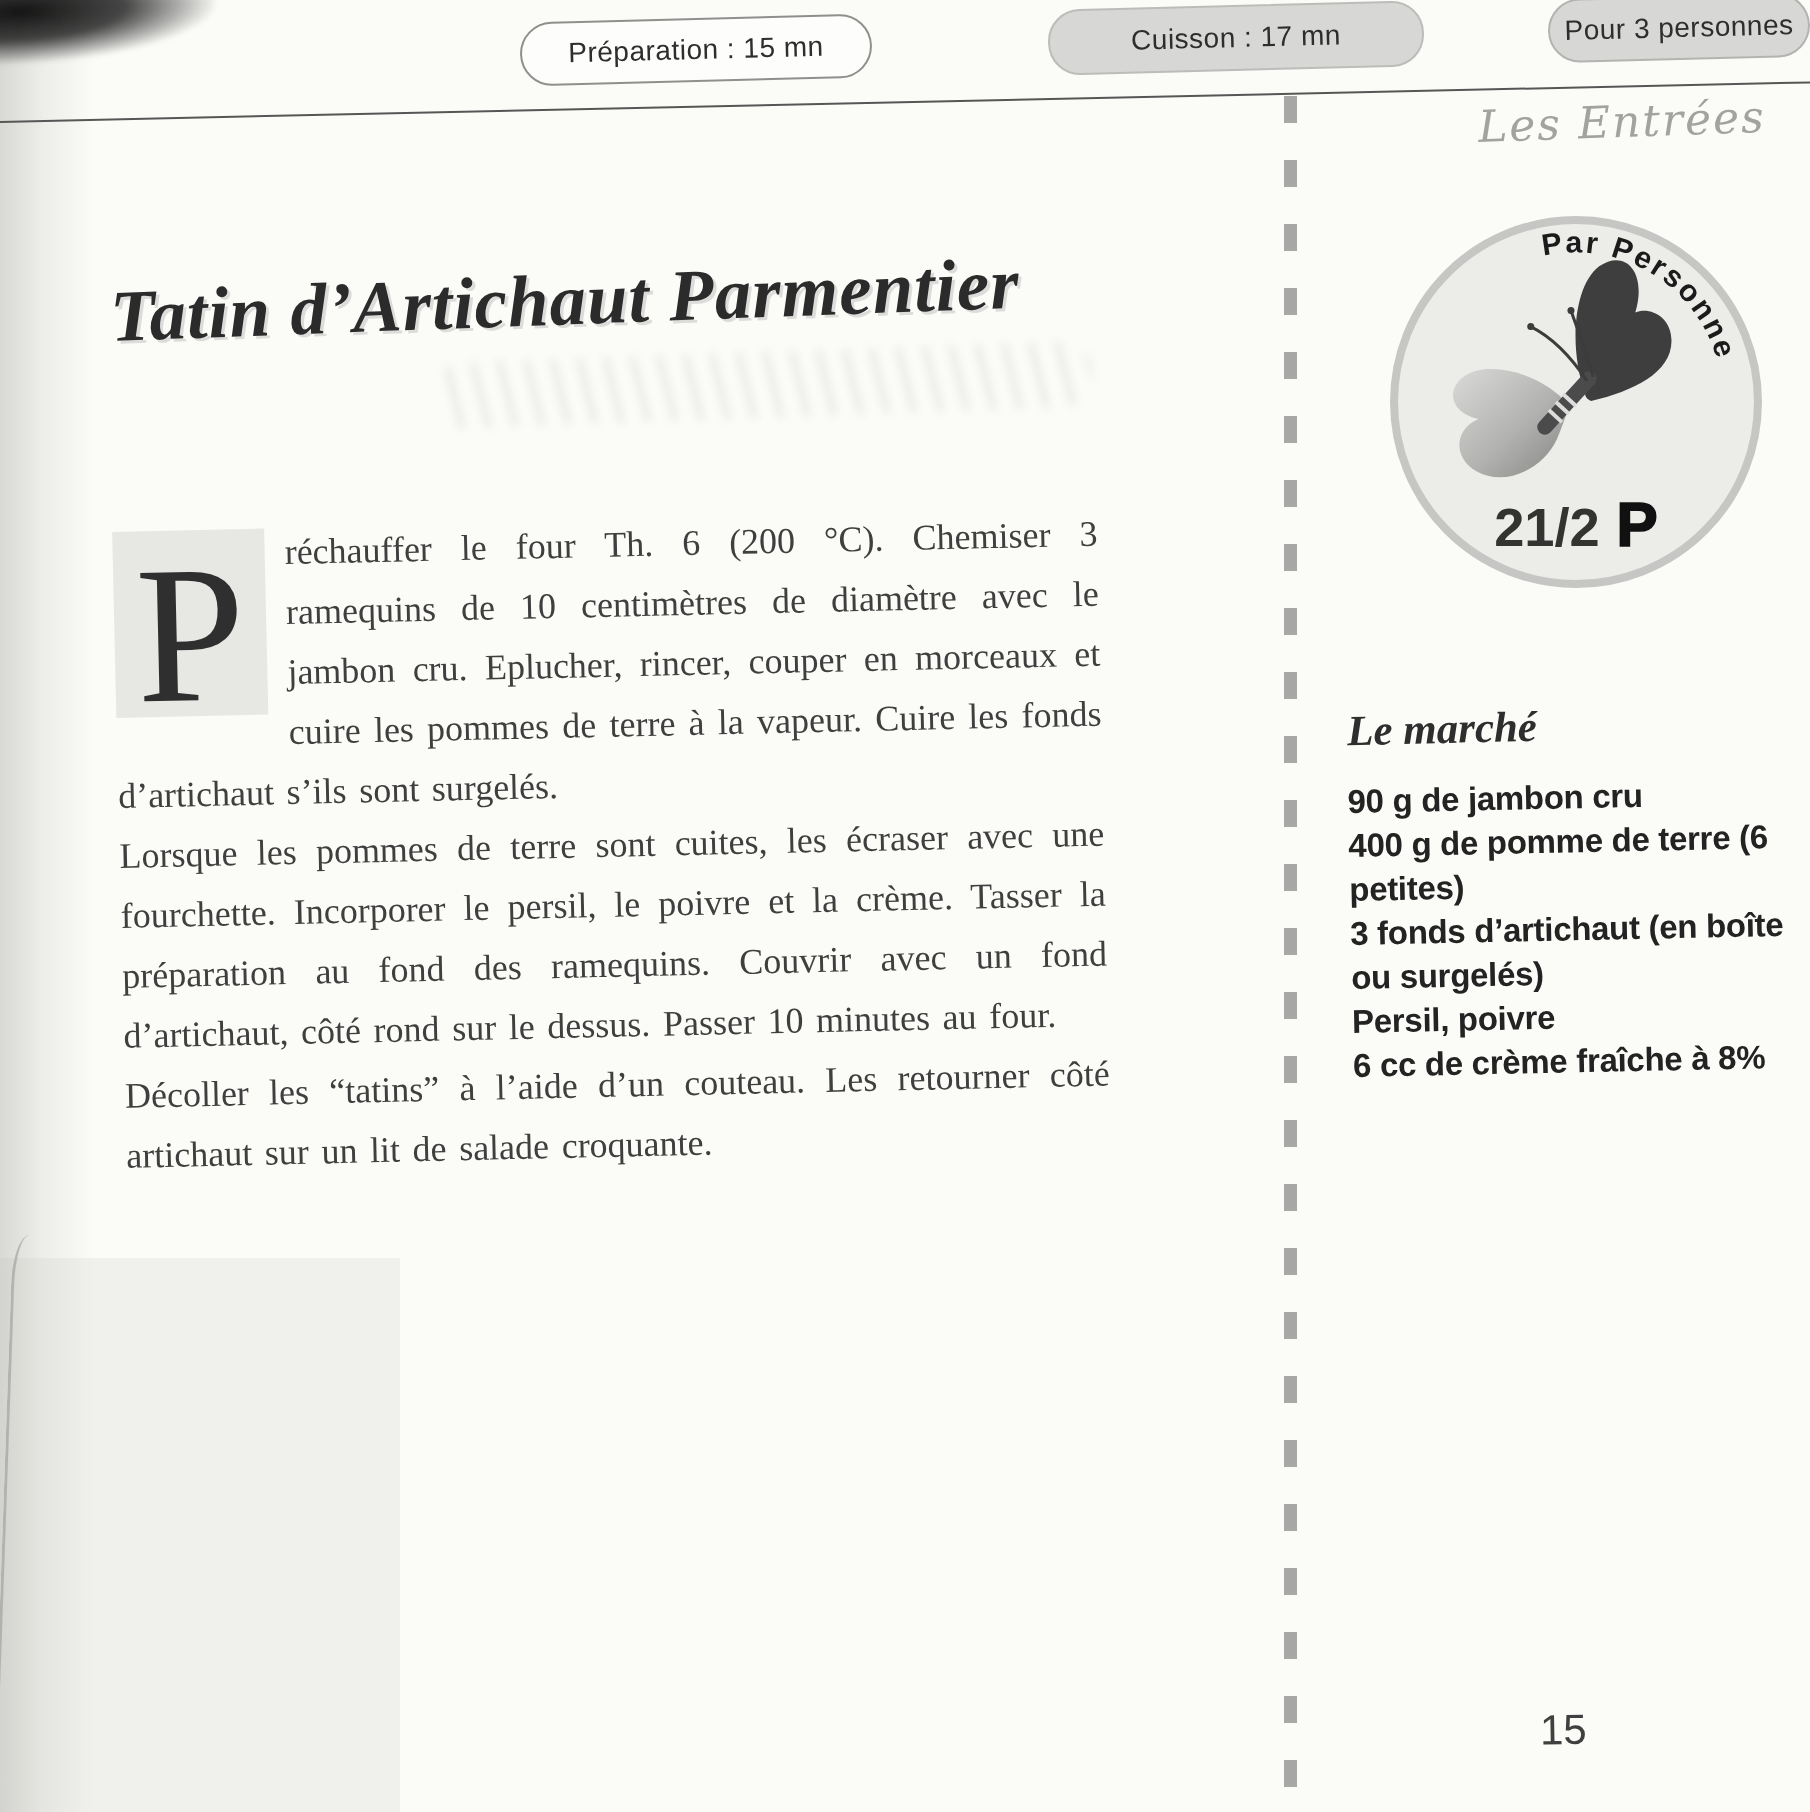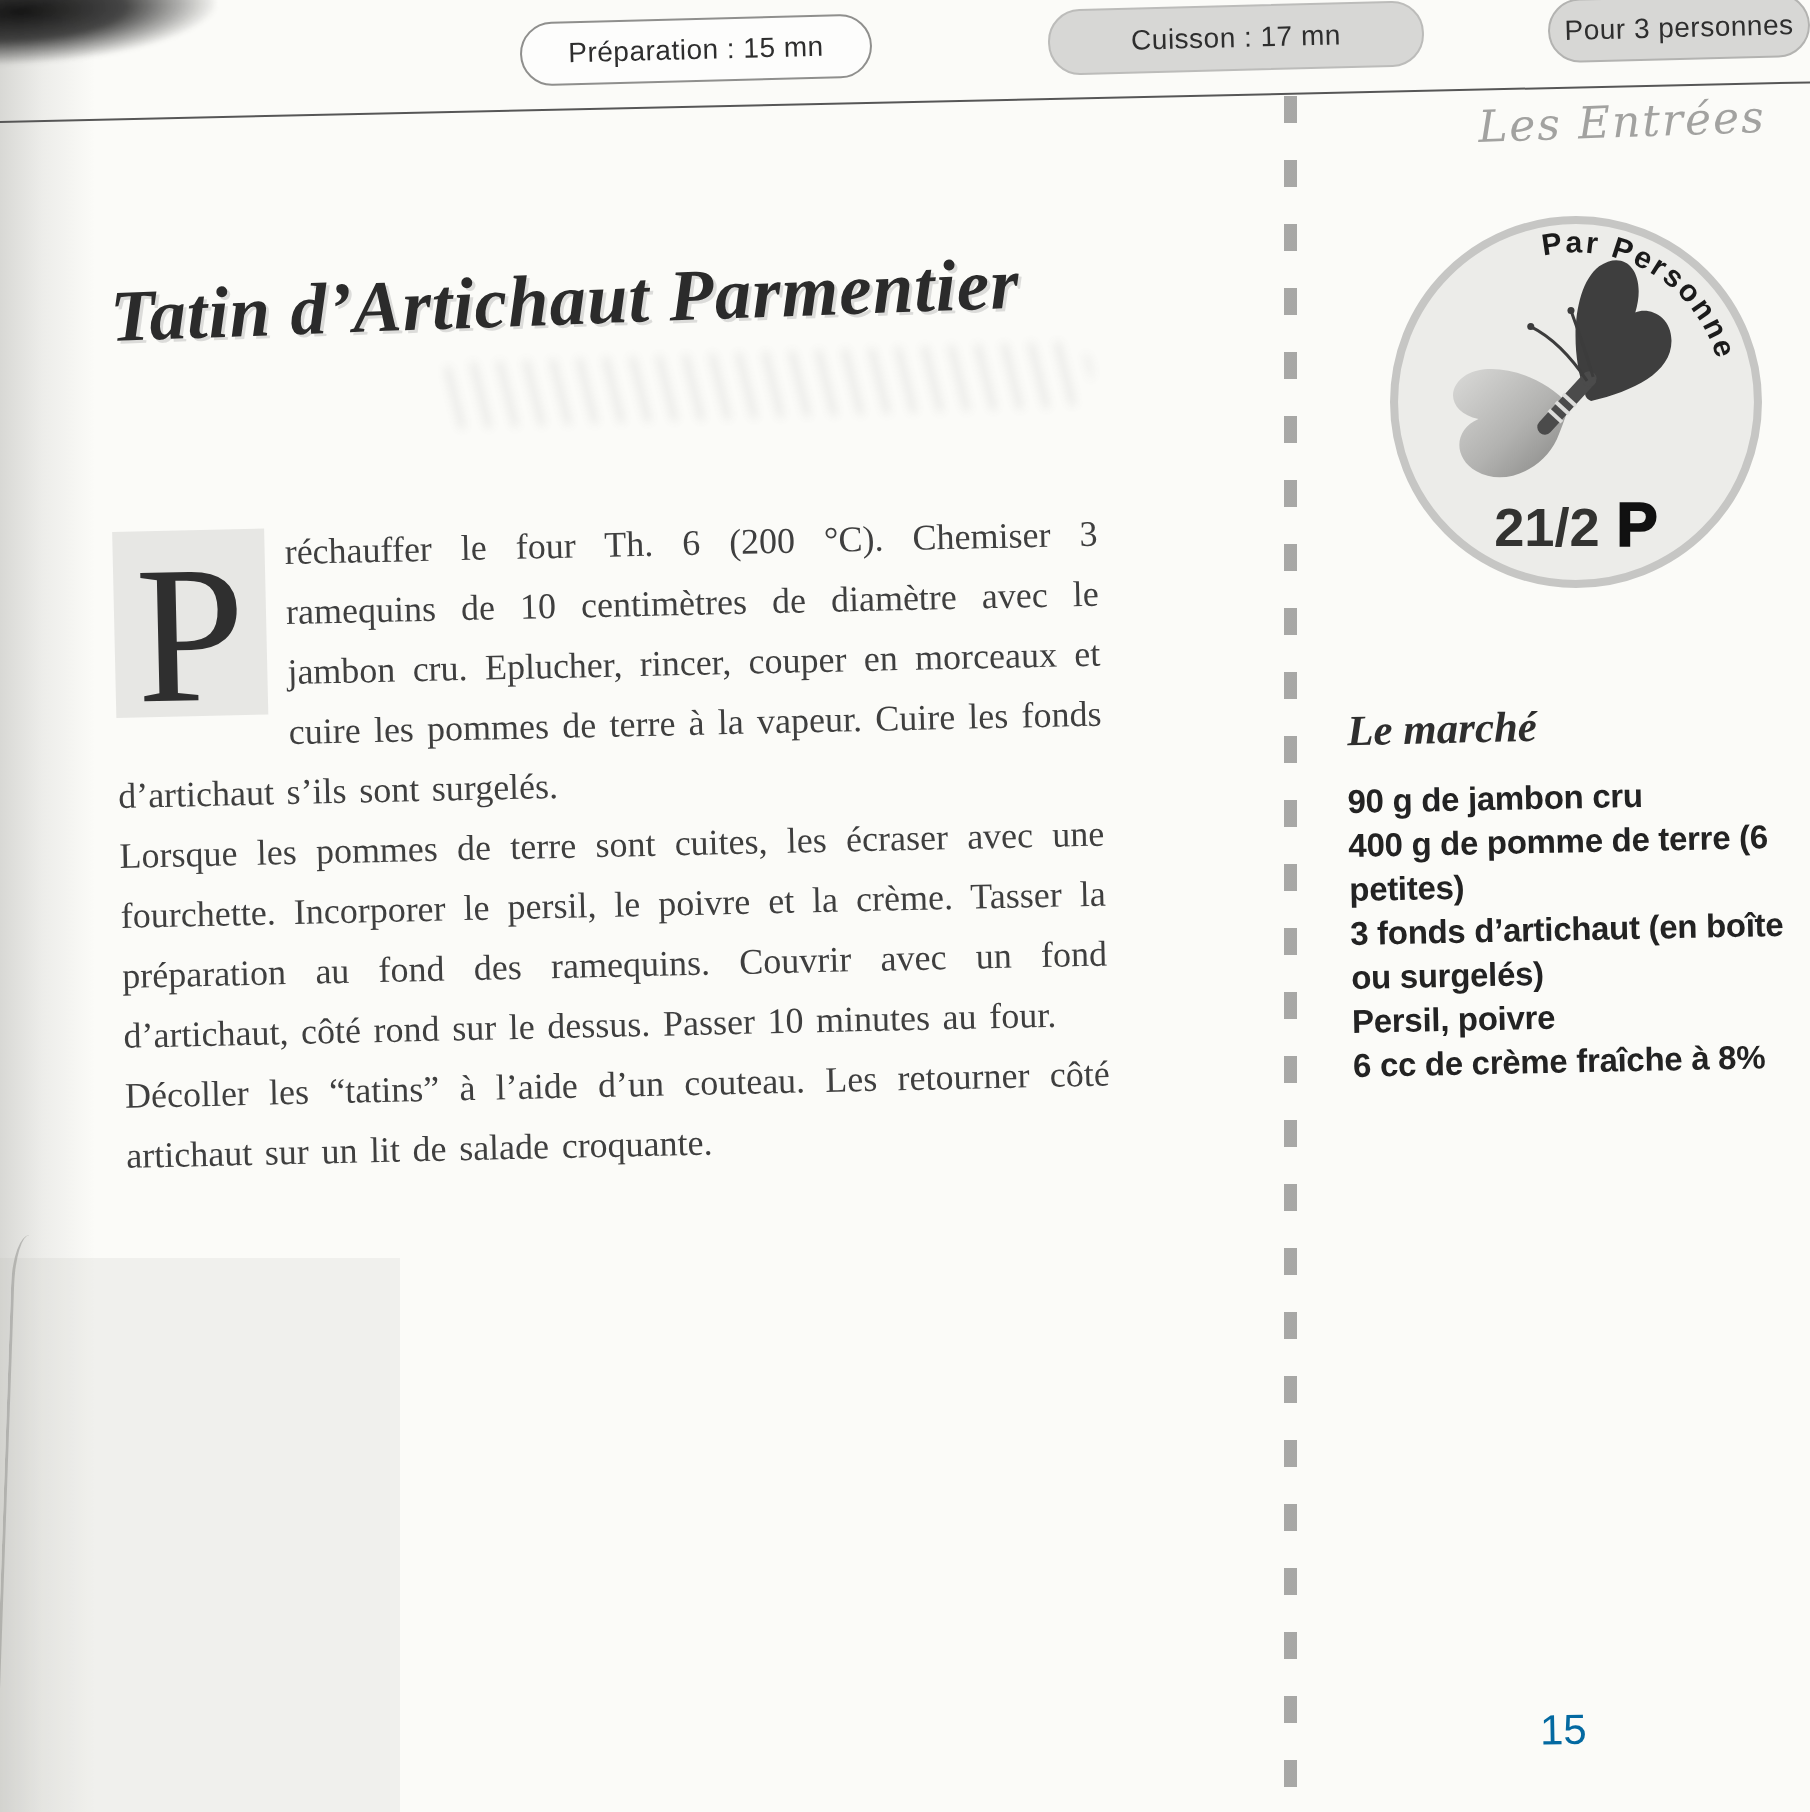--- a/index.html
+++ b/index.html
@@ -68,21 +68,21 @@
   }
   .ingredients{
     position:absolute;left:1347px;top:780px;width:480px;
     font-family:"Liberation Sans",sans-serif;font-weight:bold;
     font-size:33px;line-height:44px;color:#232323;
     transform:rotate(-1.2deg);transform-origin:0 0;letter-spacing:-.3px;
   }
   .ingredients div{white-space:nowrap;}
   .page-number{
     position:absolute;left:1540px;top:1706px;
-    font-family:"Liberation Sans",sans-serif;font-size:42px;color:#0369a1;
+    font-family:"Liberation Sans",sans-serif;font-size:42px;color:#404040;
     transform:rotate(-1deg);
   }
   
   .recipe-title{
     position:absolute;left:112px;top:226px;
     font-size:73px;font-style:italic;color:#2b2b2b;letter-spacing:1px;
     white-space:nowrap;transform:rotate(-2.1deg);transform-origin:0 100%;
     text-shadow:3px 3px 0 rgba(150,150,150,.30);
   }
   .recipe-body{

